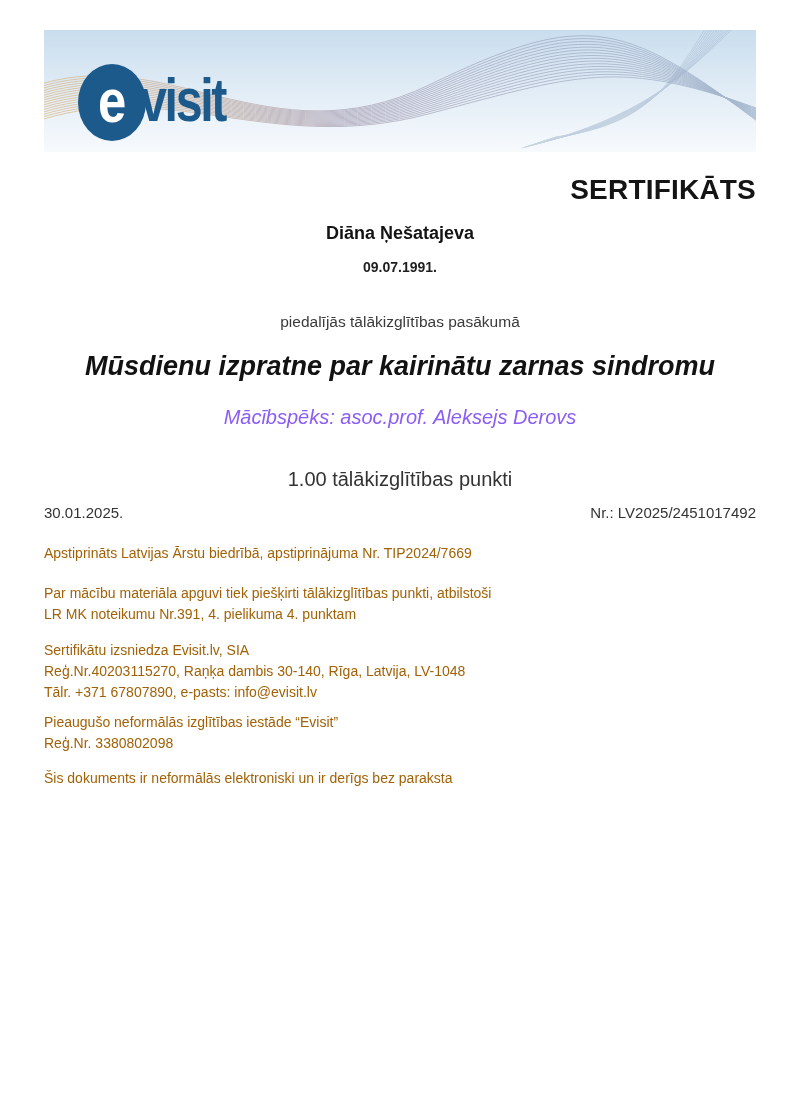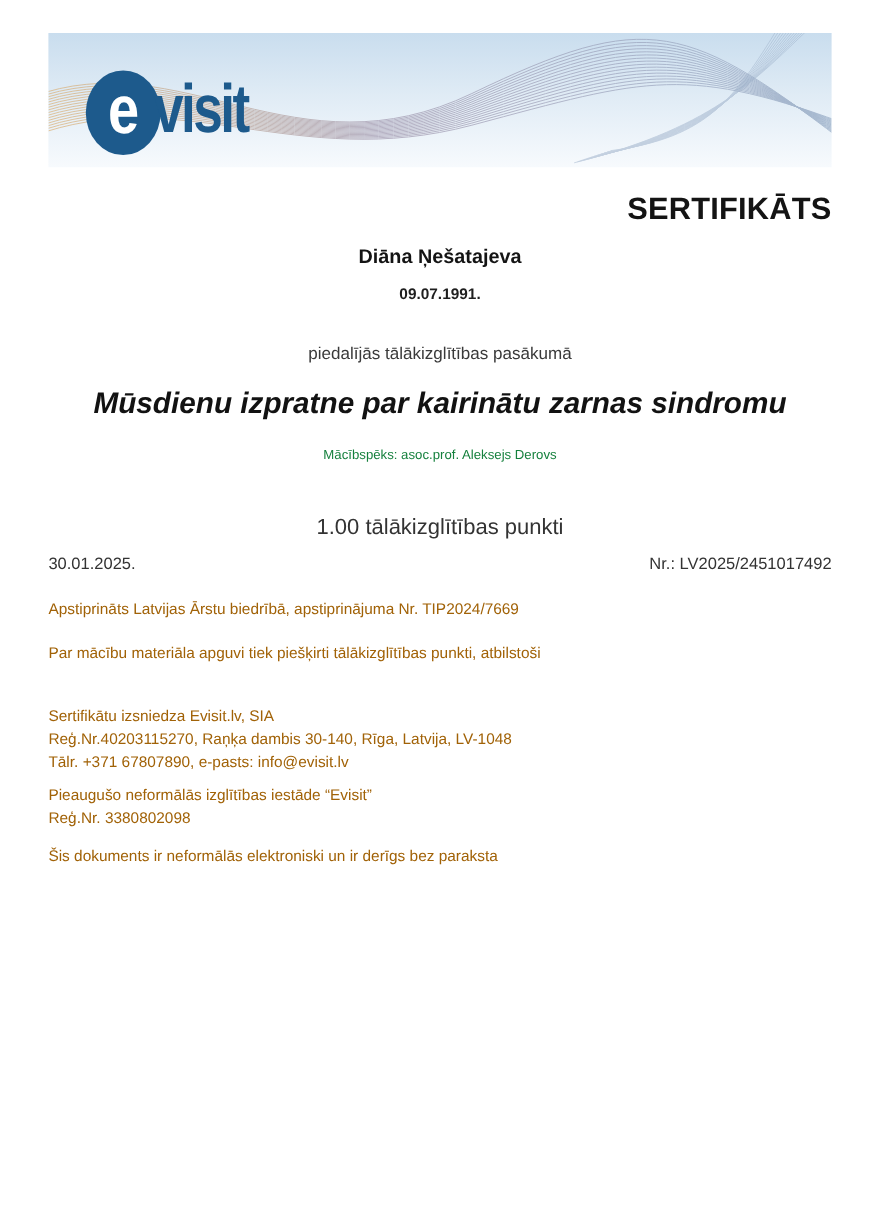--- a/index.html
+++ b/index.html
@@ -37,21 +37,21 @@
     margin-left: -6px; margin-top: -6px;
   }
 
   
   .cline { position: absolute; left: 44px; width: 712px; text-align: center; }
   .title       { top: 174px; font-size: 28px; font-weight: 800; color: #141414; letter-spacing: 0.2px; text-align: right; }
   .recipient   { top: 223px; font-size: 18px; font-weight: 700; color: #141414; }
   .dob         { top: 259px; font-size: 14px; font-weight: 700; color: #1e1e1e; }
   .participate { top: 313px; font-size: 15.5px; color: #3a3a3a; }
   .event-title { top: 351px; font-size: 27px; font-weight: 700; font-style: italic; color: #121212; }
-  .lecturer    { top: 406px; font-size: 12px; color: #15803d; }
+  .lecturer    { top: 406px; font-size: 20px; color: #8b5cf6; font-style: italic; }
   .points      { top: 468px; font-size: 20px; color: #333333; }
 
   .date-row {
     position: absolute; left: 44px; top: 504px; width: 712px;
     display: flex; justify-content: space-between;
     font-size: 15px; color: #333333;
   }
 
   .block { position: absolute; left: 44px; width: 712px; font-size: 14px; color: #a16207; line-height: 21px; }
   .approval    { top: 543px; }
@@ -126,20 +126,21 @@
 
   <div class="date-row">
     <span>30.01.2025.</span>
     <span>Nr.: LV2025/2451017492</span>
   </div>
 
   <div class="block approval">Apstiprināts Latvijas Ārstu biedrībā, apstiprinājuma Nr. TIP2024/7669</div>
 
   <div class="block points-note">
     <div>Par mācību materiāla apguvi tiek piešķirti tālākizglītības punkti, atbilstoši</div>
+    <div>LR MK noteikumu Nr.391, 4. pielikuma 4. punktam</div>
   </div>
 
   <div class="block issuer">
     <div>Sertifikātu izsniedza Evisit.lv, SIA</div>
     <div>Reģ.Nr.40203115270, Raņķa dambis 30-140, Rīga, Latvija, LV-1048</div>
     <div>Tālr. +371 67807890, e-pasts: info@evisit.lv</div>
   </div>
 
   <div class="block institution">
     <div>Pieaugušo neformālās izglītības iestāde “Evisit”</div>

